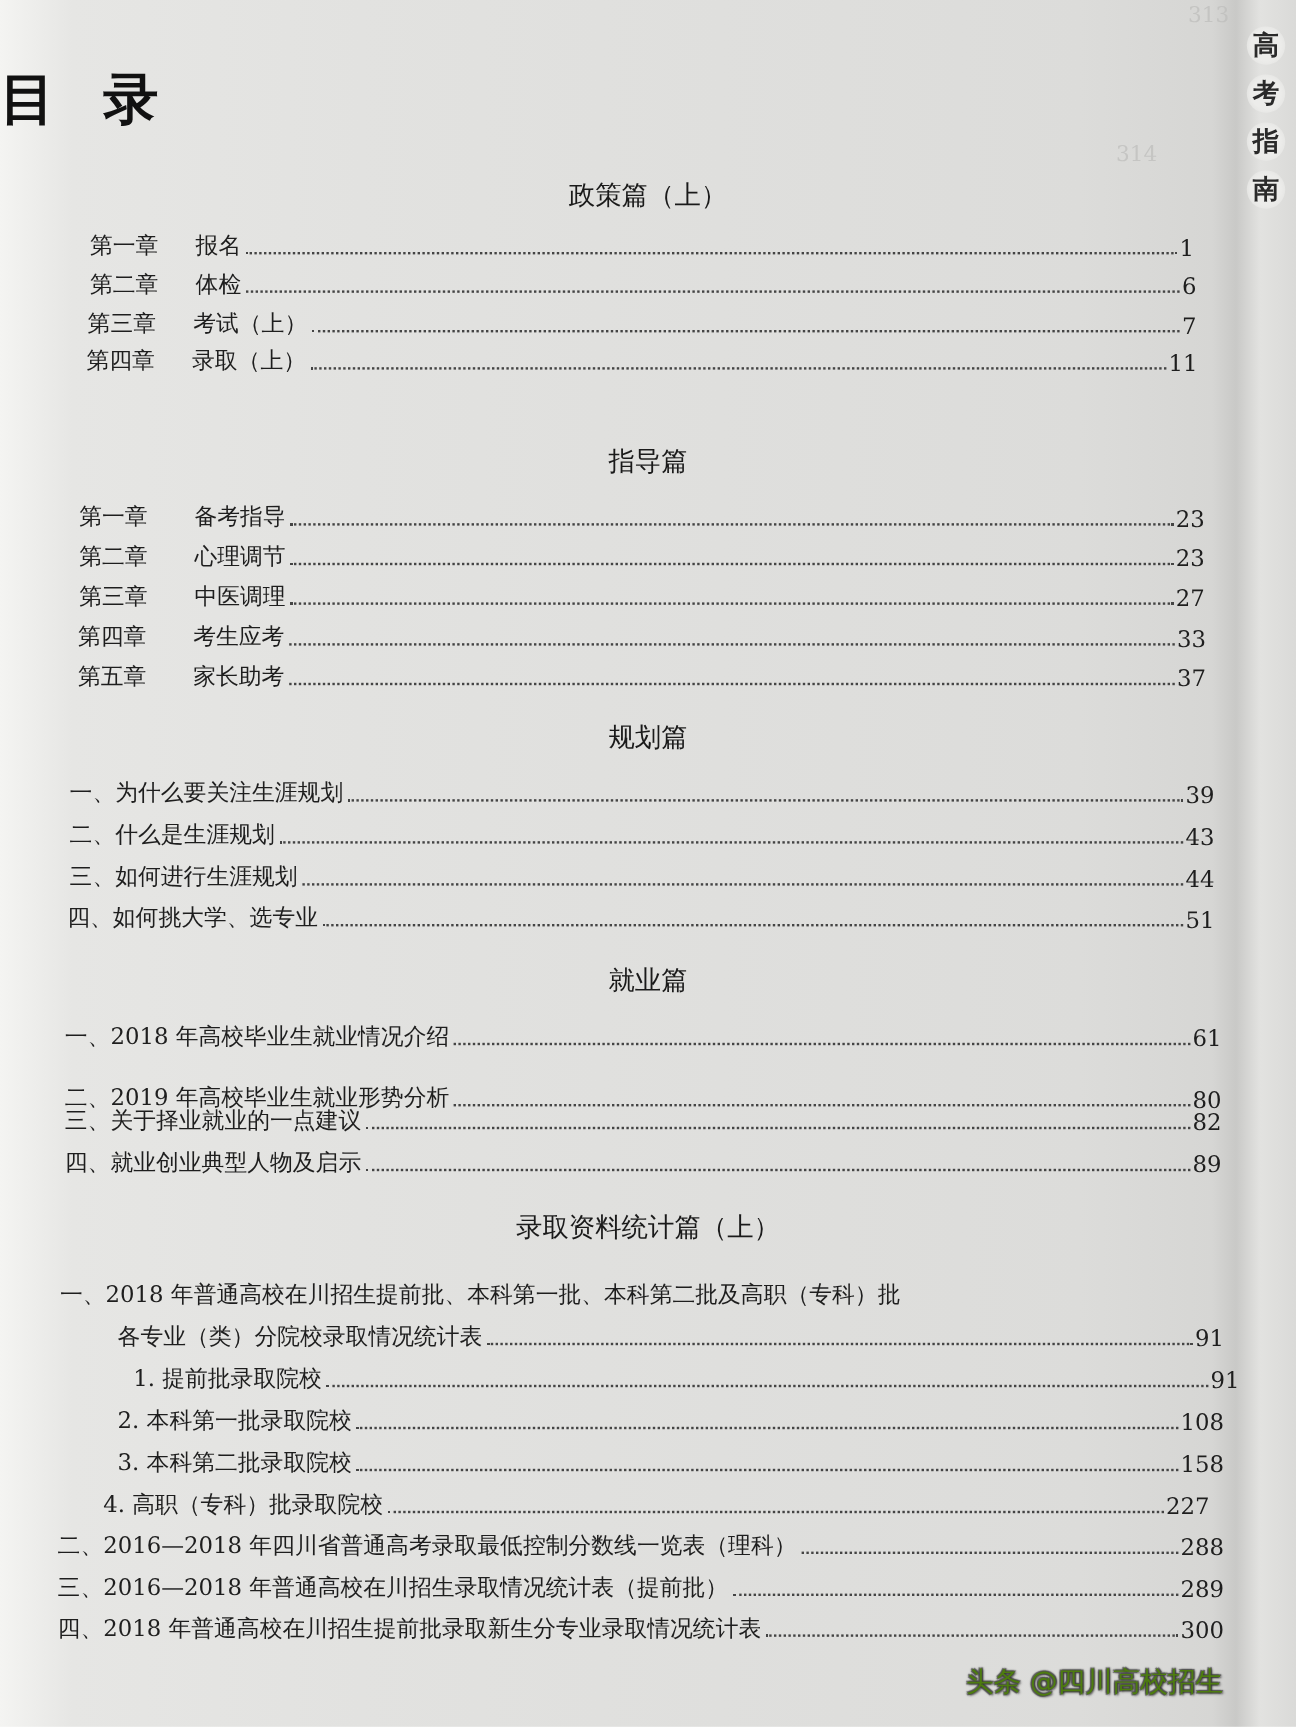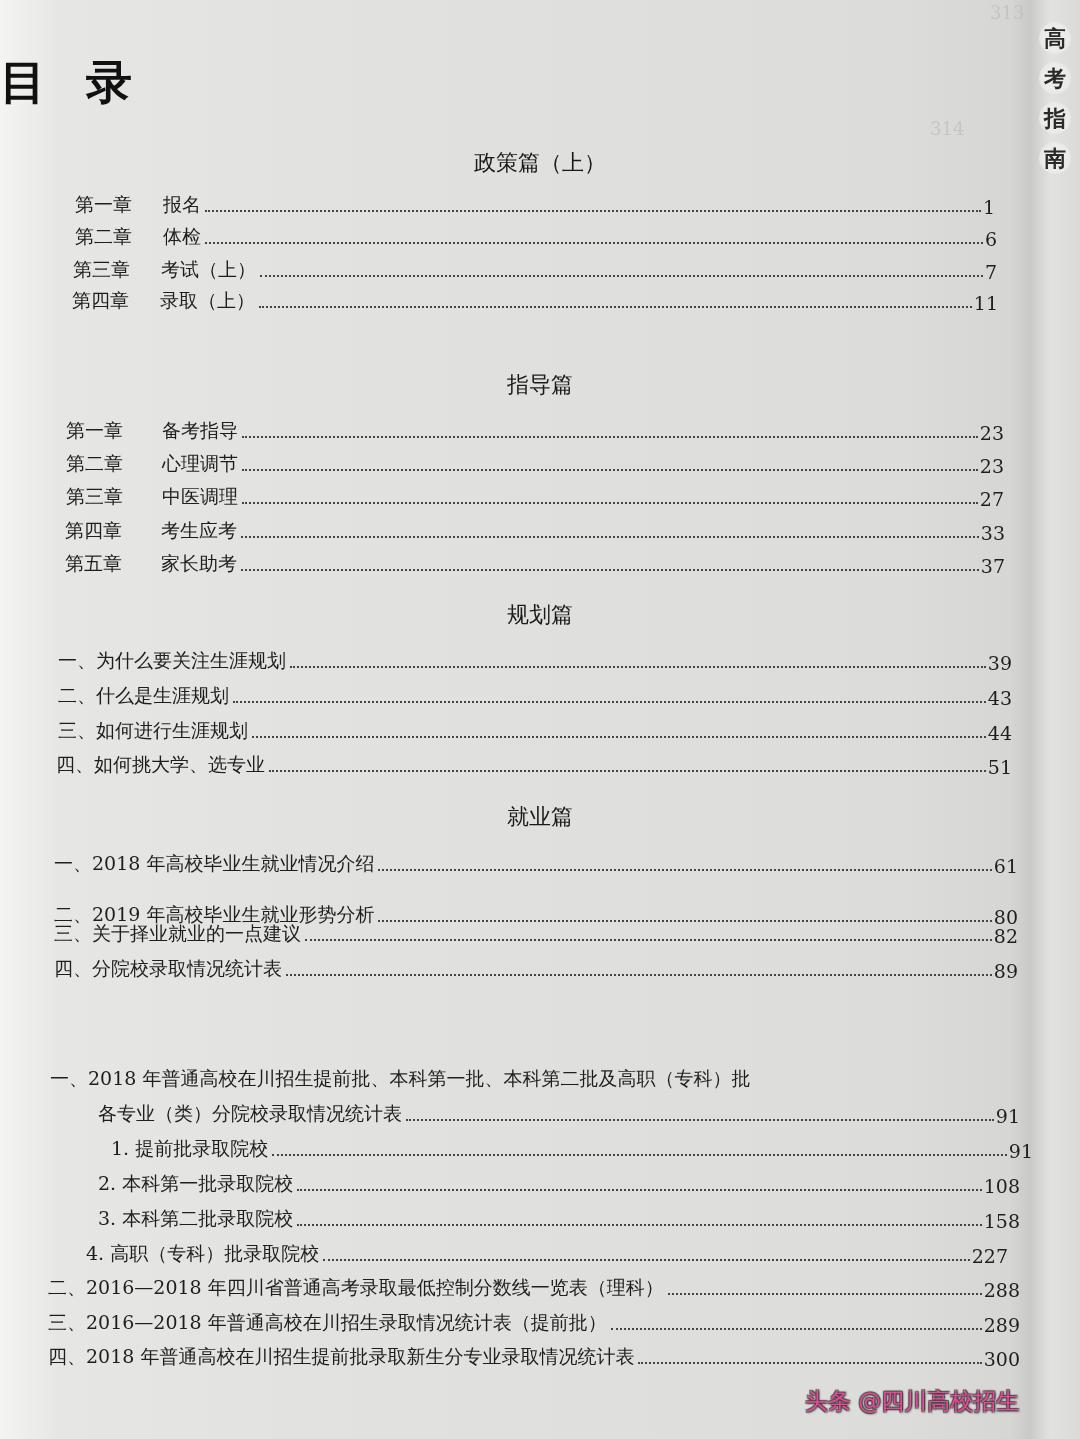--- a/index.html
+++ b/index.html
@@ -37,21 +37,21 @@
     height:28px; white-space:nowrap;
   }
   .row .num { min-width:88px; }
   .row .label { padding-right:4px; }
   .row .dots {
     flex:1; border-bottom:2px dotted #444; margin-bottom:6px; height:0;
   }
   .row .page-no { padding-left:2px; font-size:19px; }
   .watermark {
     position:absolute; left:805px; top:1386px;
-    font-family:"DejaVu Sans", sans-serif; font-size:23px; color:#ec4899;
+    font-family:"DejaVu Sans", sans-serif; font-size:23px; color:#4d7c0f;
     text-shadow: 1px 1px 2px #333, -1px -1px 1px #555, 1px -1px 1px #555, -1px 1px 1px #555;
   }
 </style>
 </head>
 <body>
 
 <div class="page">
 
   <div class="ghost" style="left:990px;top:2px;">313</div>
   <div class="ghost" style="left:930px;top:118px;">314</div>
@@ -155,25 +155,26 @@
       <span class="label">二、2019 年高校毕业生就业形势分析</span>
       <span class="dots"></span>
       <span class="page-no">80</span>
     </div>
   <div class="row" style="left:54px;top:919px;width:964px;">
       <span class="label">三、关于择业就业的一点建议</span>
       <span class="dots"></span>
       <span class="page-no">82</span>
     </div>
   <div class="row" style="left:54px;top:954px;width:964px;">
-      <span class="label">四、分院校录取情况统计表</span>
+      <span class="label">四、就业创业典型人物及启示</span>
       <span class="dots"></span>
       <span class="page-no">89</span>
     </div>
 
+  <div class="section-title" style="top:1008px;">录取资料统计篇（上）</div>
   <div class="row" style="left:50px;top:1064px;width:970px;">
       <span class="label">一、2018 年普通高校在川招生提前批、本科第一批、本科第二批及高职（专科）批</span>
     </div>
   <div class="row" style="left:98px;top:1099px;width:922px;">
       <span class="label">各专业（类）分院校录取情况统计表</span>
       <span class="dots"></span>
       <span class="page-no">91</span>
     </div>
   <div class="row" style="left:98px;top:1134px;width:922px;margin-left:13px;">
       <span class="label">1. 提前批录取院校</span>

